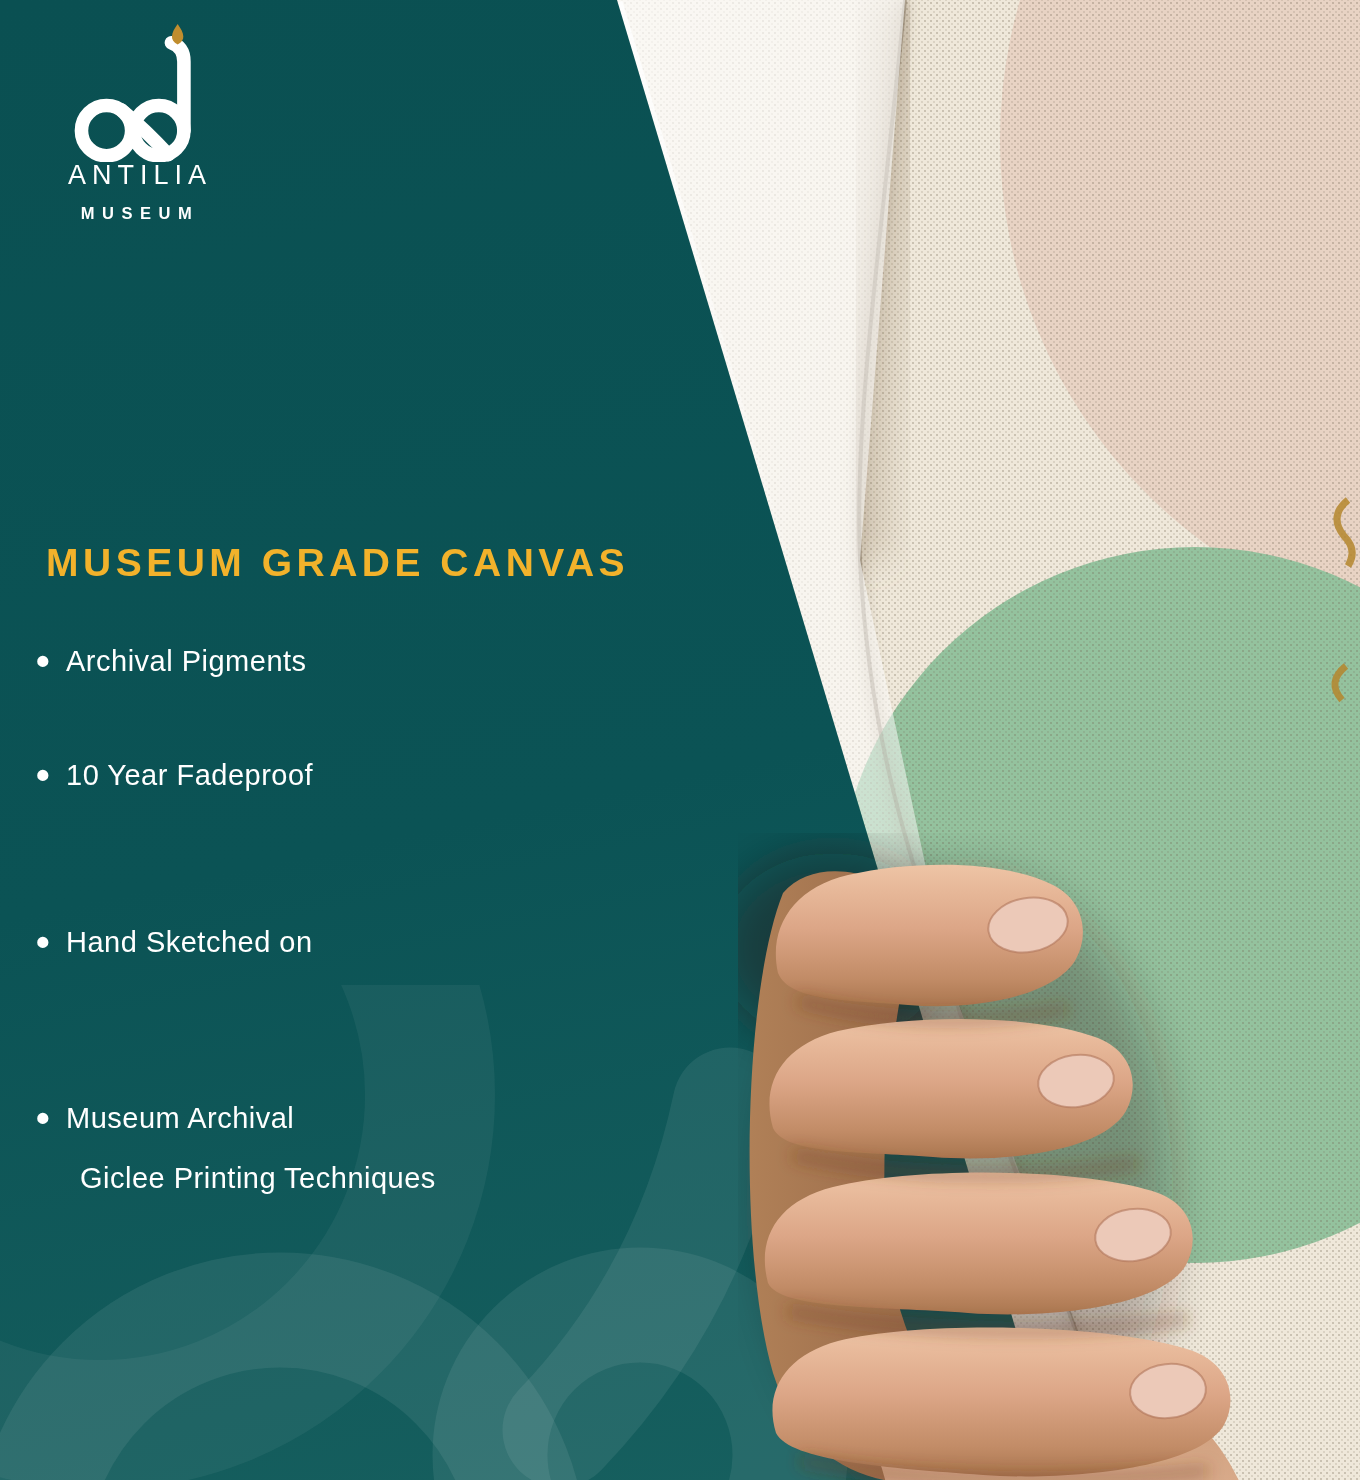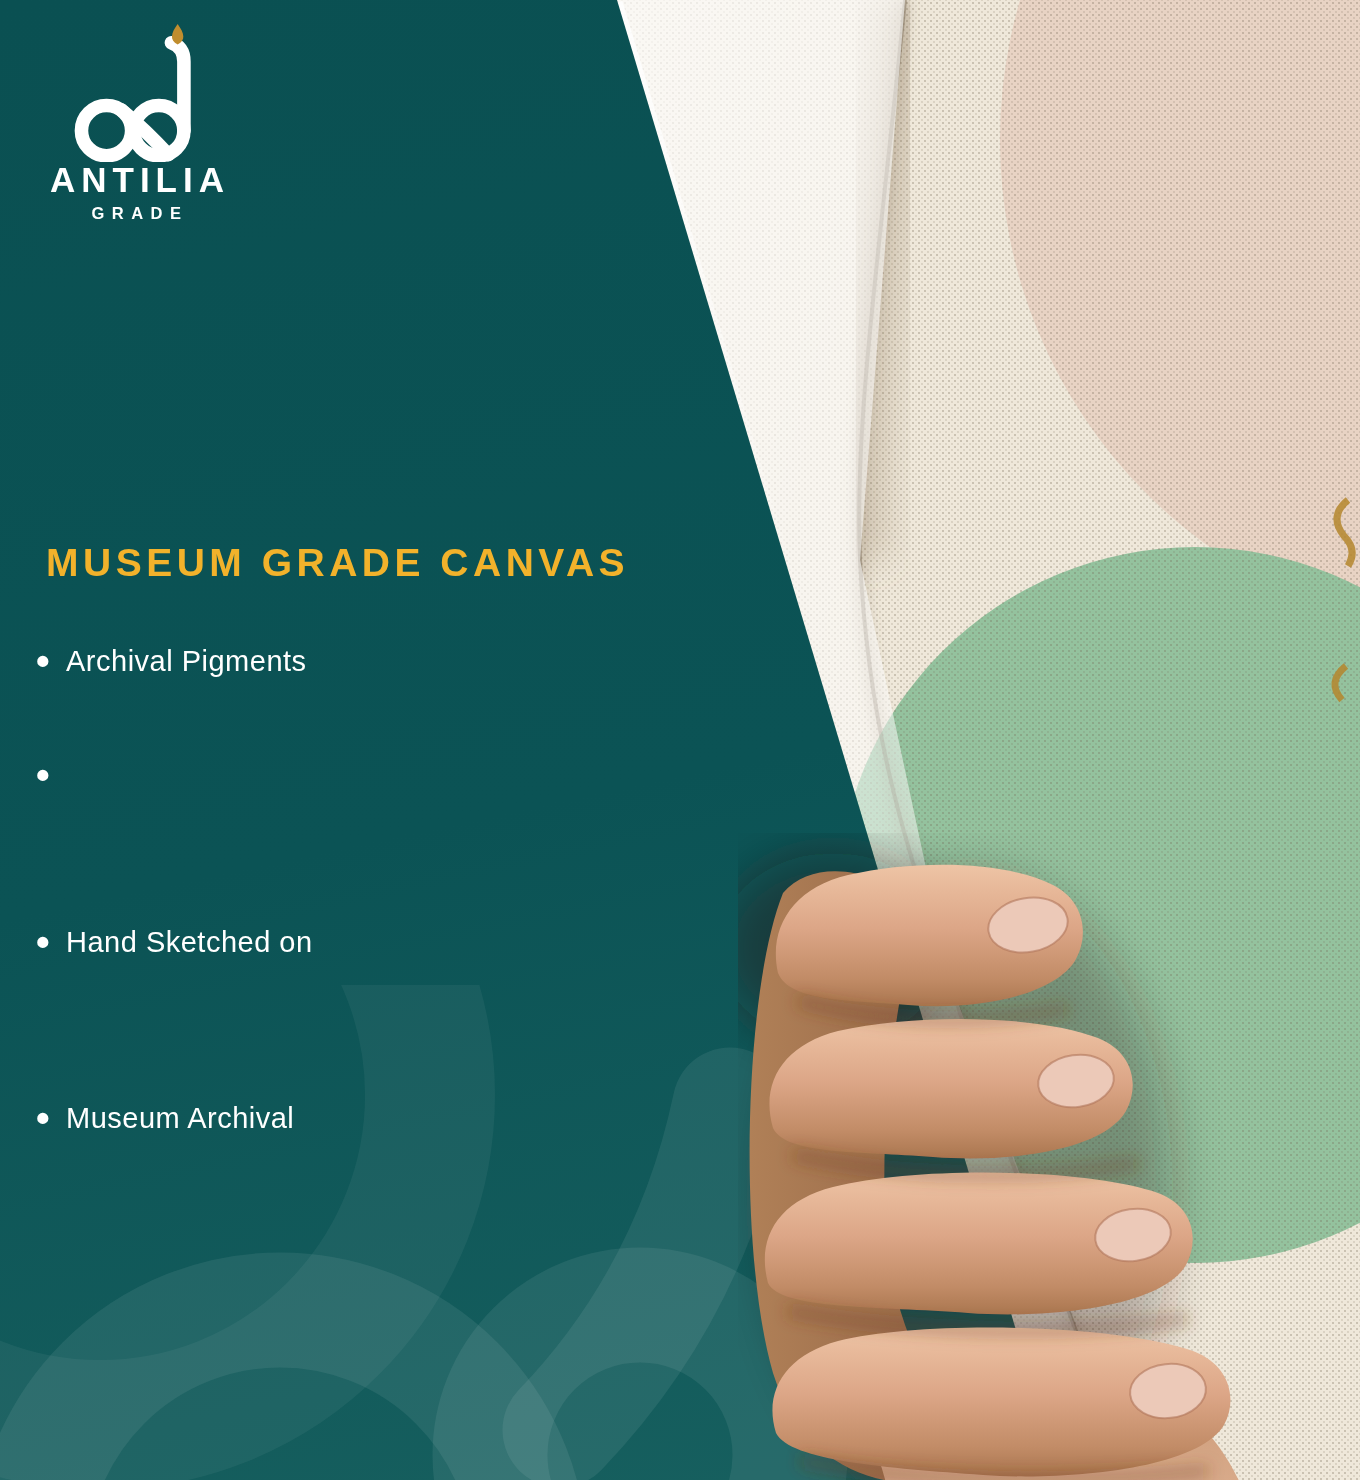--- a/index.html
+++ b/index.html
@@ -32,21 +32,21 @@
     position:absolute;inset:0;z-index:2;
     clip-path:polygon(0 0,617px 0,1061px 1480px,0 1480px);
     background:linear-gradient(168deg,#0a5052 0%,#0b5355 52%,#186160 100%);
   }
   .watermark{position:absolute;left:-60px;top:985px;}
   
   .logo{position:absolute;left:20px;top:20px;width:240px;}
   .monogram{position:absolute;left:46px;top:4px;width:148px;height:138px;}
   .brand-name{
     position:absolute;left:0;top:140px;width:240px;text-align:center;
-    color:#ffffff;font-size:35px;font-weight:700;letter-spacing:6px;
+    color:#ffffff;font-size:27px;font-weight:400;letter-spacing:6px;
   }
   .brand-sub{
     position:absolute;left:0;top:184px;width:240px;text-align:center;
     color:#ffffff;font-size:16.5px;font-weight:700;letter-spacing:7.5px;
   }
   
   .headline{
     position:absolute;left:46px;top:541px;
     color:#f2b22b;font-size:39px;font-weight:700;letter-spacing:4.5px;white-space:nowrap;
   }
@@ -113,49 +113,51 @@
       <svg class="monogram" viewBox="0 0 140 132">
         <g fill="none" stroke="#ffffff" stroke-width="13" stroke-linecap="round">
           <circle cx="38" cy="102" r="24"></circle>
           <circle cx="88" cy="102" r="24"></circle>
           <path d="M52 82 Q76 102 97 125"></path>
           <path d="M112 102 L112 36 Q112 22 100 18"></path>
         </g>
         <path d="M106 0 C99.5 9 98 15.5 106 19.5 C114 15.5 112.5 9 106 0 Z" fill="#c08d2e"></path>
       </svg>
       <div class="brand-name">ANTILIA</div>
-      <div class="brand-sub">GRADE</div>
+      <div class="brand-sub">MUSEUM</div>
     </div>
 
     <div class="headline">MUSEUM GRADE CANVAS</div>
 
     <div class="feature f1">
       <span class="dot">•</span>
       <div class="lines">
         <div>Archival Pigments</div>
       </div>
     </div>
 
     <div class="feature f2">
       <span class="dot">•</span>
       <div class="lines">
+        <div>10 Year Fadeproof</div>
       </div>
     </div>
 
     <div class="feature f3">
       <span class="dot">•</span>
       <div class="lines">
         <div>Hand Sketched on</div>
       </div>
     </div>
 
     <div class="feature f4">
       <span class="dot">•</span>
       <div class="lines">
         <div>Museum Archival</div>
+        <div class="l2">Giclee Printing Techniques</div>
       </div>
     </div>
   </div>
 
   <svg class="hand" width="582" height="650" viewBox="0 0 582 650">
     <defs>
       <linearGradient id="fg" x1="0" y1="0" x2="0" y2="1">
         <stop offset="0" stop-color="#eec4a5"></stop>
         <stop offset="0.45" stop-color="#dca687"></stop>
         <stop offset="0.8" stop-color="#c28c67"></stop>

